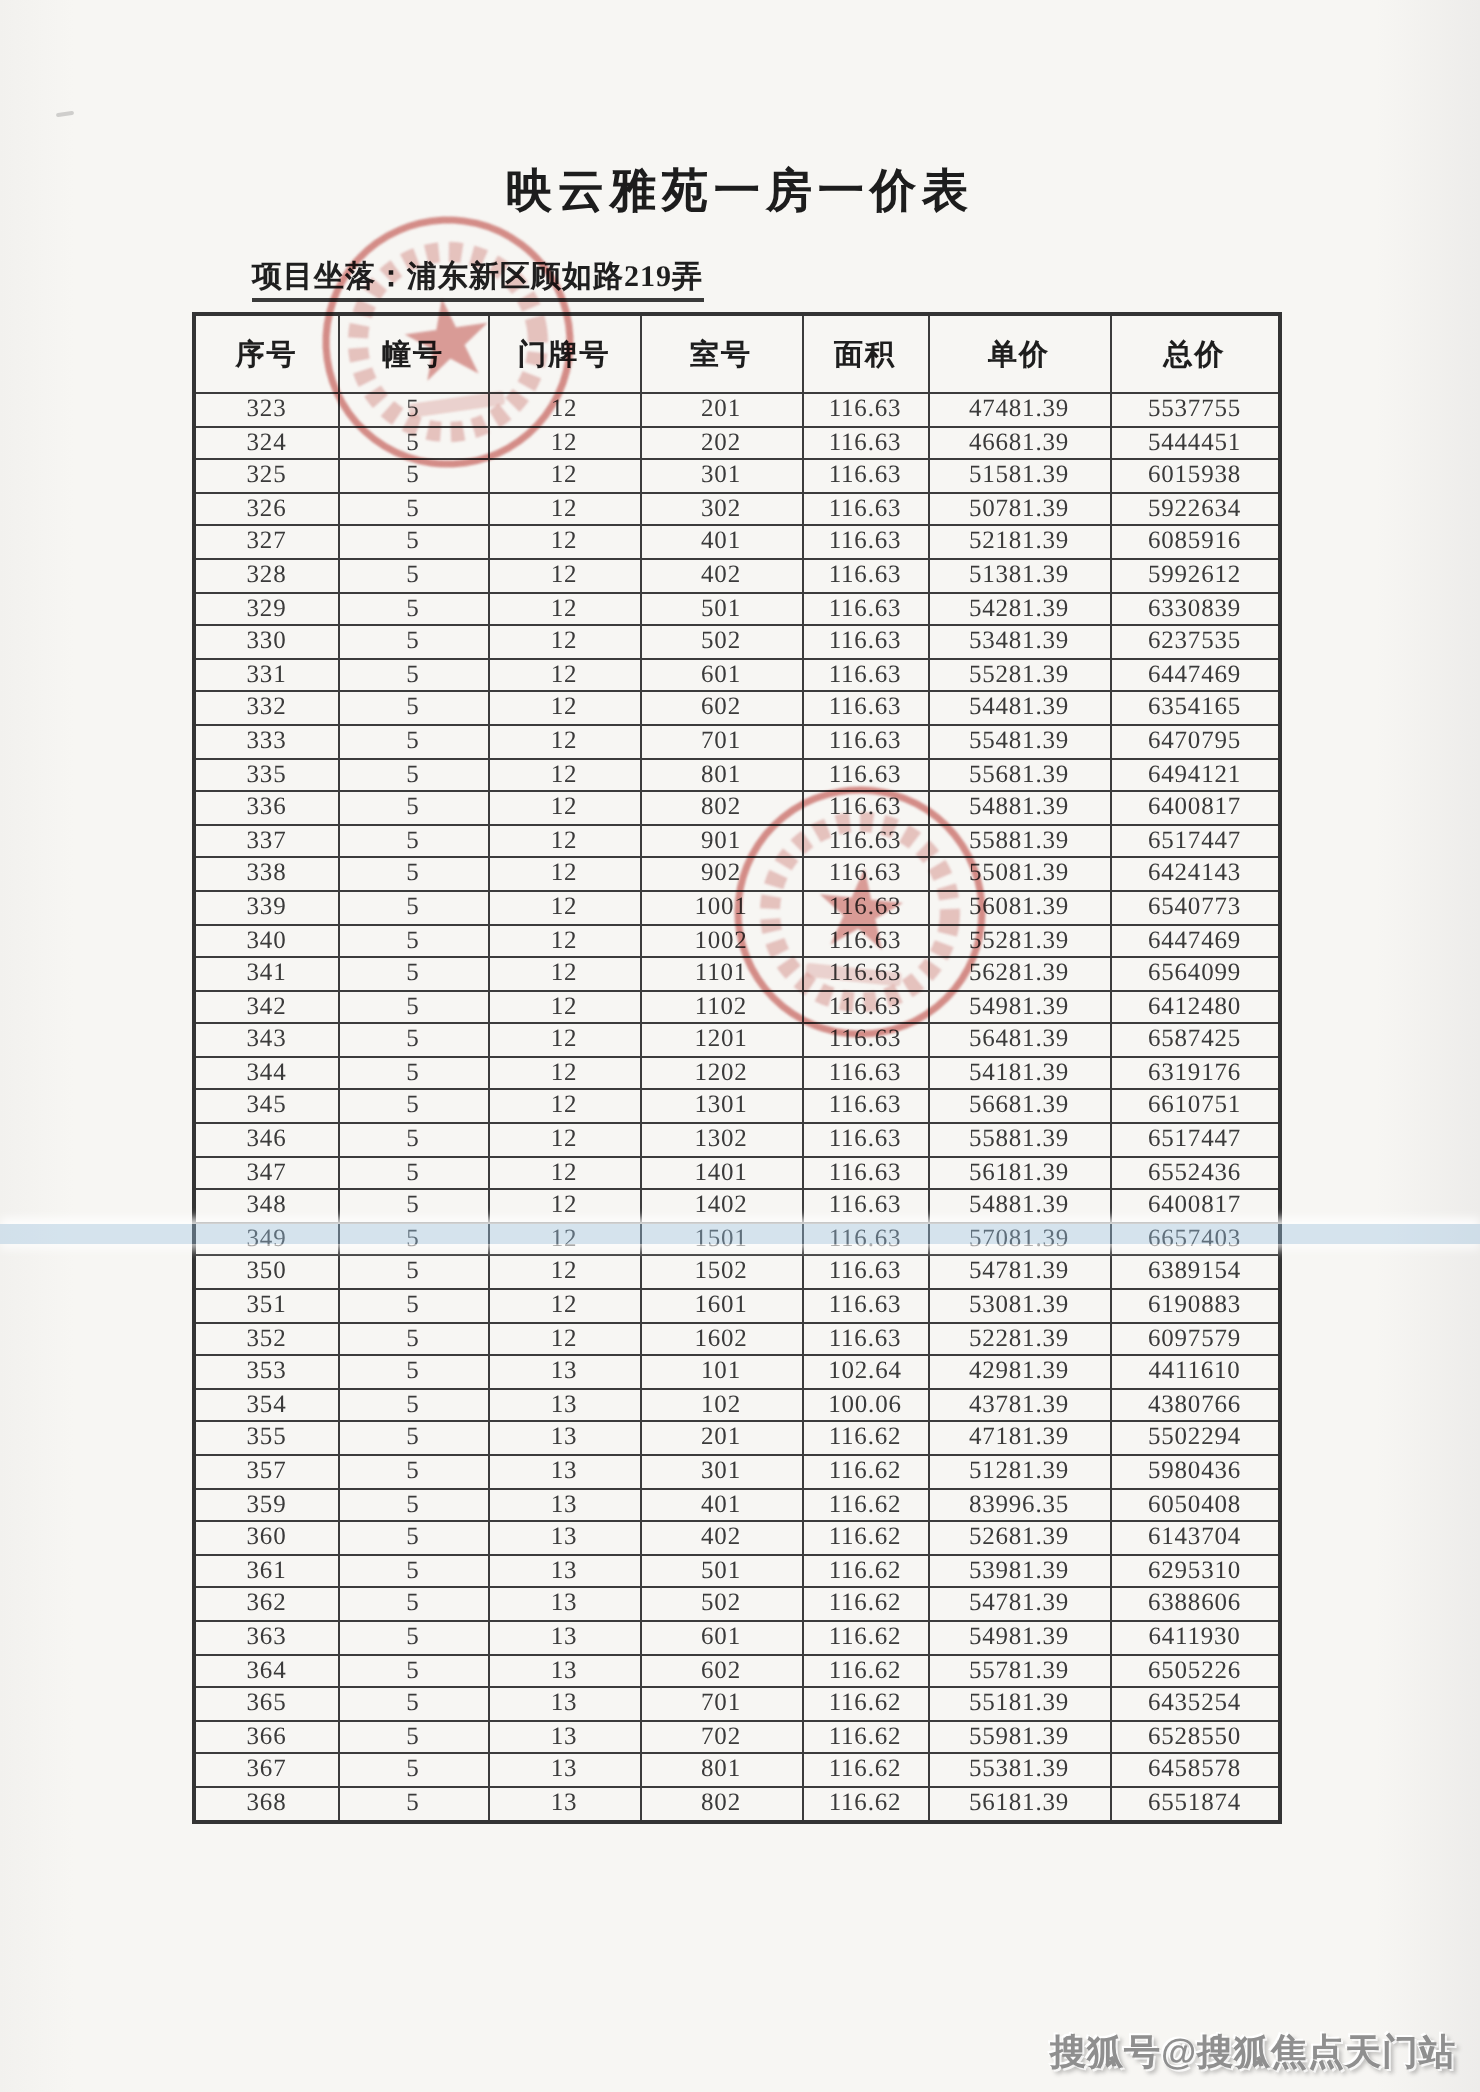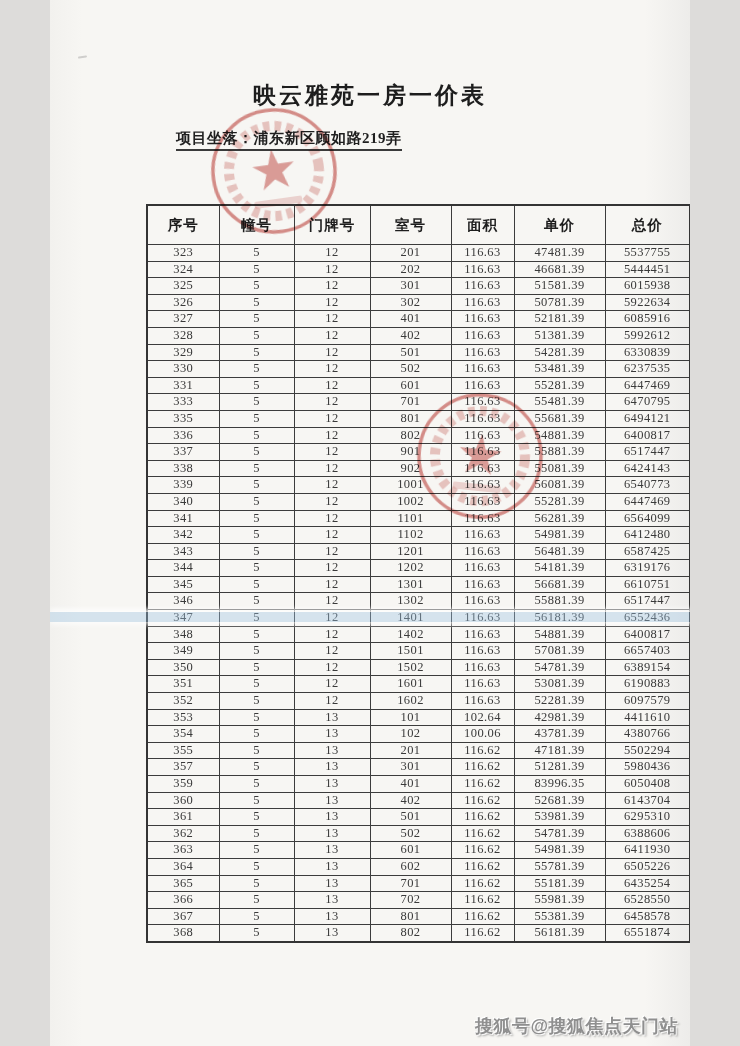--- a/index.html
+++ b/index.html
@@ -1,18 +1,18 @@
 <!DOCTYPE html>
 <html><head>
 <meta charset="utf-8">
 <style>
   html,body{margin:0;padding:0;background:#dddcda;}
   .page{
     position:relative;
-    width:640px;height:1046px;
+    width:740px;height:1046px;
     margin:0 auto;
     background:linear-gradient(90deg,#f2f1ee 0%,#f7f6f3 5%,#f7f6f3 93%,#edecea 100%);
     overflow:hidden;
     font-family:"Liberation Serif","DejaVu Serif",serif;
     color:#2e2e2e;
   }
   .artifact-dash{
     position:absolute;left:28px;top:56px;width:9px;height:2px;
     background:#cfcecc;transform:rotate(-8deg);border-radius:1px;
   }
@@ -24,21 +24,20 @@
   .subtitle{
     position:absolute;top:129px;left:98px;
     font-size:15px;font-weight:700;letter-spacing:.5px;color:#1f1f1f;
     border-bottom:2px solid #3a3a3a;padding-bottom:1px;margin-left:28px;
   }
   table.price-table{
     position:absolute;top:156px;left:96px;
     width:543px;table-layout:fixed;
     border-collapse:collapse;
     background:transparent;
-    margin-top:48px;
   }
   table.price-table th,
   table.price-table td{
     border:1px solid #3c3c3c;
     text-align:center;vertical-align:middle;
     padding:0;overflow:hidden;white-space:nowrap;
   }
   table.price-table{border:2px solid #343434;}
   table.price-table th{
     height:38px;font-size:14.5px;font-weight:700;color:#1e1e1e;letter-spacing:1px;
@@ -176,20 +175,29 @@
         <tr>
           <td>331</td>
           <td>5</td>
           <td>12</td>
           <td>601</td>
           <td>116.63</td>
           <td>55281.39</td>
           <td>6447469</td>
         </tr>
         <tr>
+          <td>332</td>
+          <td>5</td>
+          <td>12</td>
+          <td>602</td>
+          <td>116.63</td>
+          <td>54481.39</td>
+          <td>6354165</td>
+        </tr>
+        <tr>
           <td>333</td>
           <td>5</td>
           <td>12</td>
           <td>701</td>
           <td>116.63</td>
           <td>55481.39</td>
           <td>6470795</td>
         </tr>
         <tr>
           <td>335</td>

